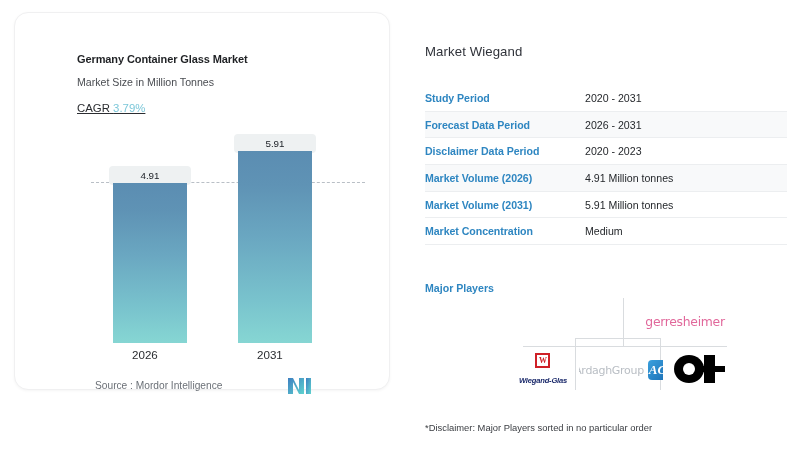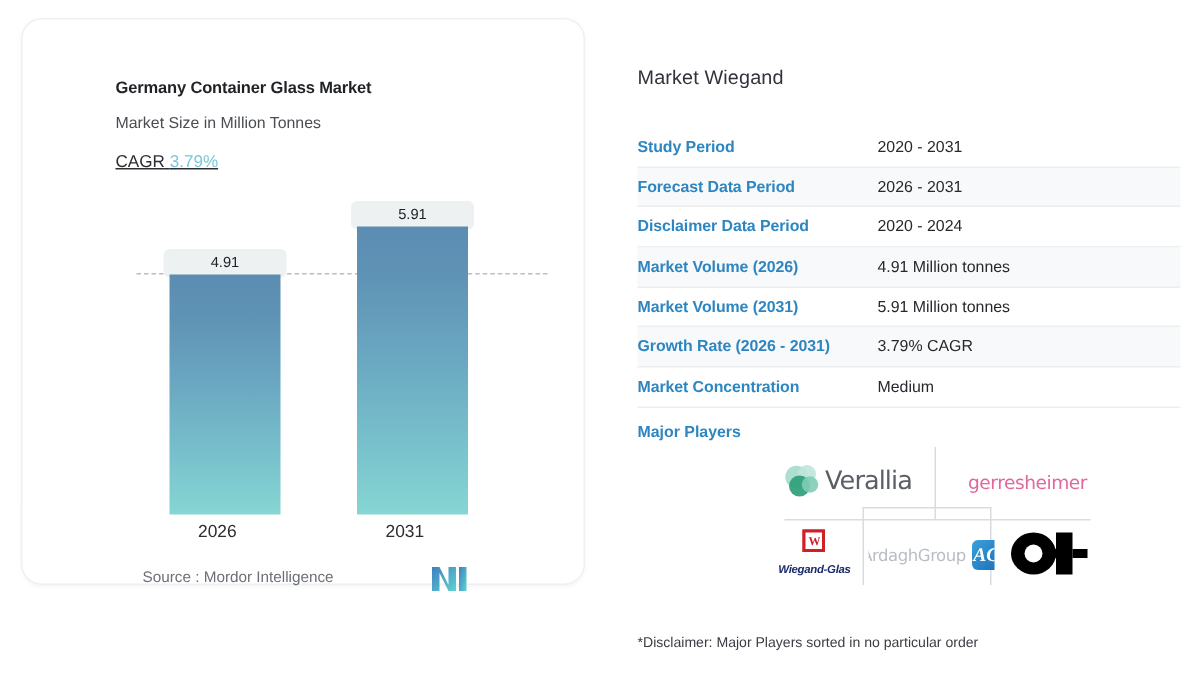--- a/index.html
+++ b/index.html
@@ -250,61 +250,46 @@
     <div class="trow">
       <span class="tkey">Study Period</span>
       <span class="tval">2020 - 2031</span>
     </div>
     <div class="trow alt">
       <span class="tkey">Forecast Data Period</span>
       <span class="tval">2026 - 2031</span>
     </div>
     <div class="trow">
       <span class="tkey">Disclaimer Data Period</span>
-      <span class="tval">2020 - 2024</span>
+      <span class="tval">2020 - 2023</span>
     </div>
     <div class="trow alt">
       <span class="tkey">Market Volume (2026)</span>
       <span class="tval">4.91 Million tonnes</span>
     </div>
     <div class="trow">
       <span class="tkey">Market Volume (2031)</span>
       <span class="tval">5.91 Million tonnes</span>
-    </div>
-    <div class="trow alt">
-      <span class="tkey">Growth Rate (2026 - 2031)</span>
-      <span class="tval">3.79% CAGR</span>
     </div>
     <div class="trow">
       <span class="tkey">Market Concentration</span>
       <span class="tval">Medium</span>
     </div>
   </div>
 
   <div class="major-players-label">Major Players</div>
 
   <div class="logos">
 
     <div class="hline" style="left:18px; top:50px; width:204px;"></div>
     <div class="vline" style="left:118px; top:2px; height:48px;"></div>
     <div class="vline" style="left:70px; top:42px; height:52px;"></div>
     <div class="vline" style="left:155px; top:42px; height:52px;"></div>
     <div class="hline" style="left:70px; top:42px; width:86px;"></div>
 
-    <div class="logo-cell" style="left:6px; top:4px; width:108px; height:42px;">
-      <span class="verallia-wrap">
-        <svg width="26" height="26" viewBox="0 0 26 26">
-          <circle cx="9" cy="10" r="7.5" fill="#9fd9c8" opacity="0.85"></circle>
-          <circle cx="16" cy="8" r="6" fill="#bfe6da" opacity="0.9"></circle>
-          <circle cx="11" cy="16" r="7" fill="#2e9e78" opacity="0.92"></circle>
-          <circle cx="18" cy="15" r="5.5" fill="#7fcdb7" opacity="0.9"></circle>
-        </svg>
-        <span class="verallia-text">Verallia</span>
-      </span>
-    </div>
 
     <div class="logo-cell" style="left:124px; top:4px; width:112px; height:42px;">
       <span class="gerres-text">gerresheimer</span>
     </div>
 
     <div class="logo-cell" style="left:2px; top:52px; width:72px; height:44px; flex-direction:column;">
       <span style="text-align:center;">
         <span class="wiegand-box">
           <span class="wiegand-w">W</span>
         </span>

